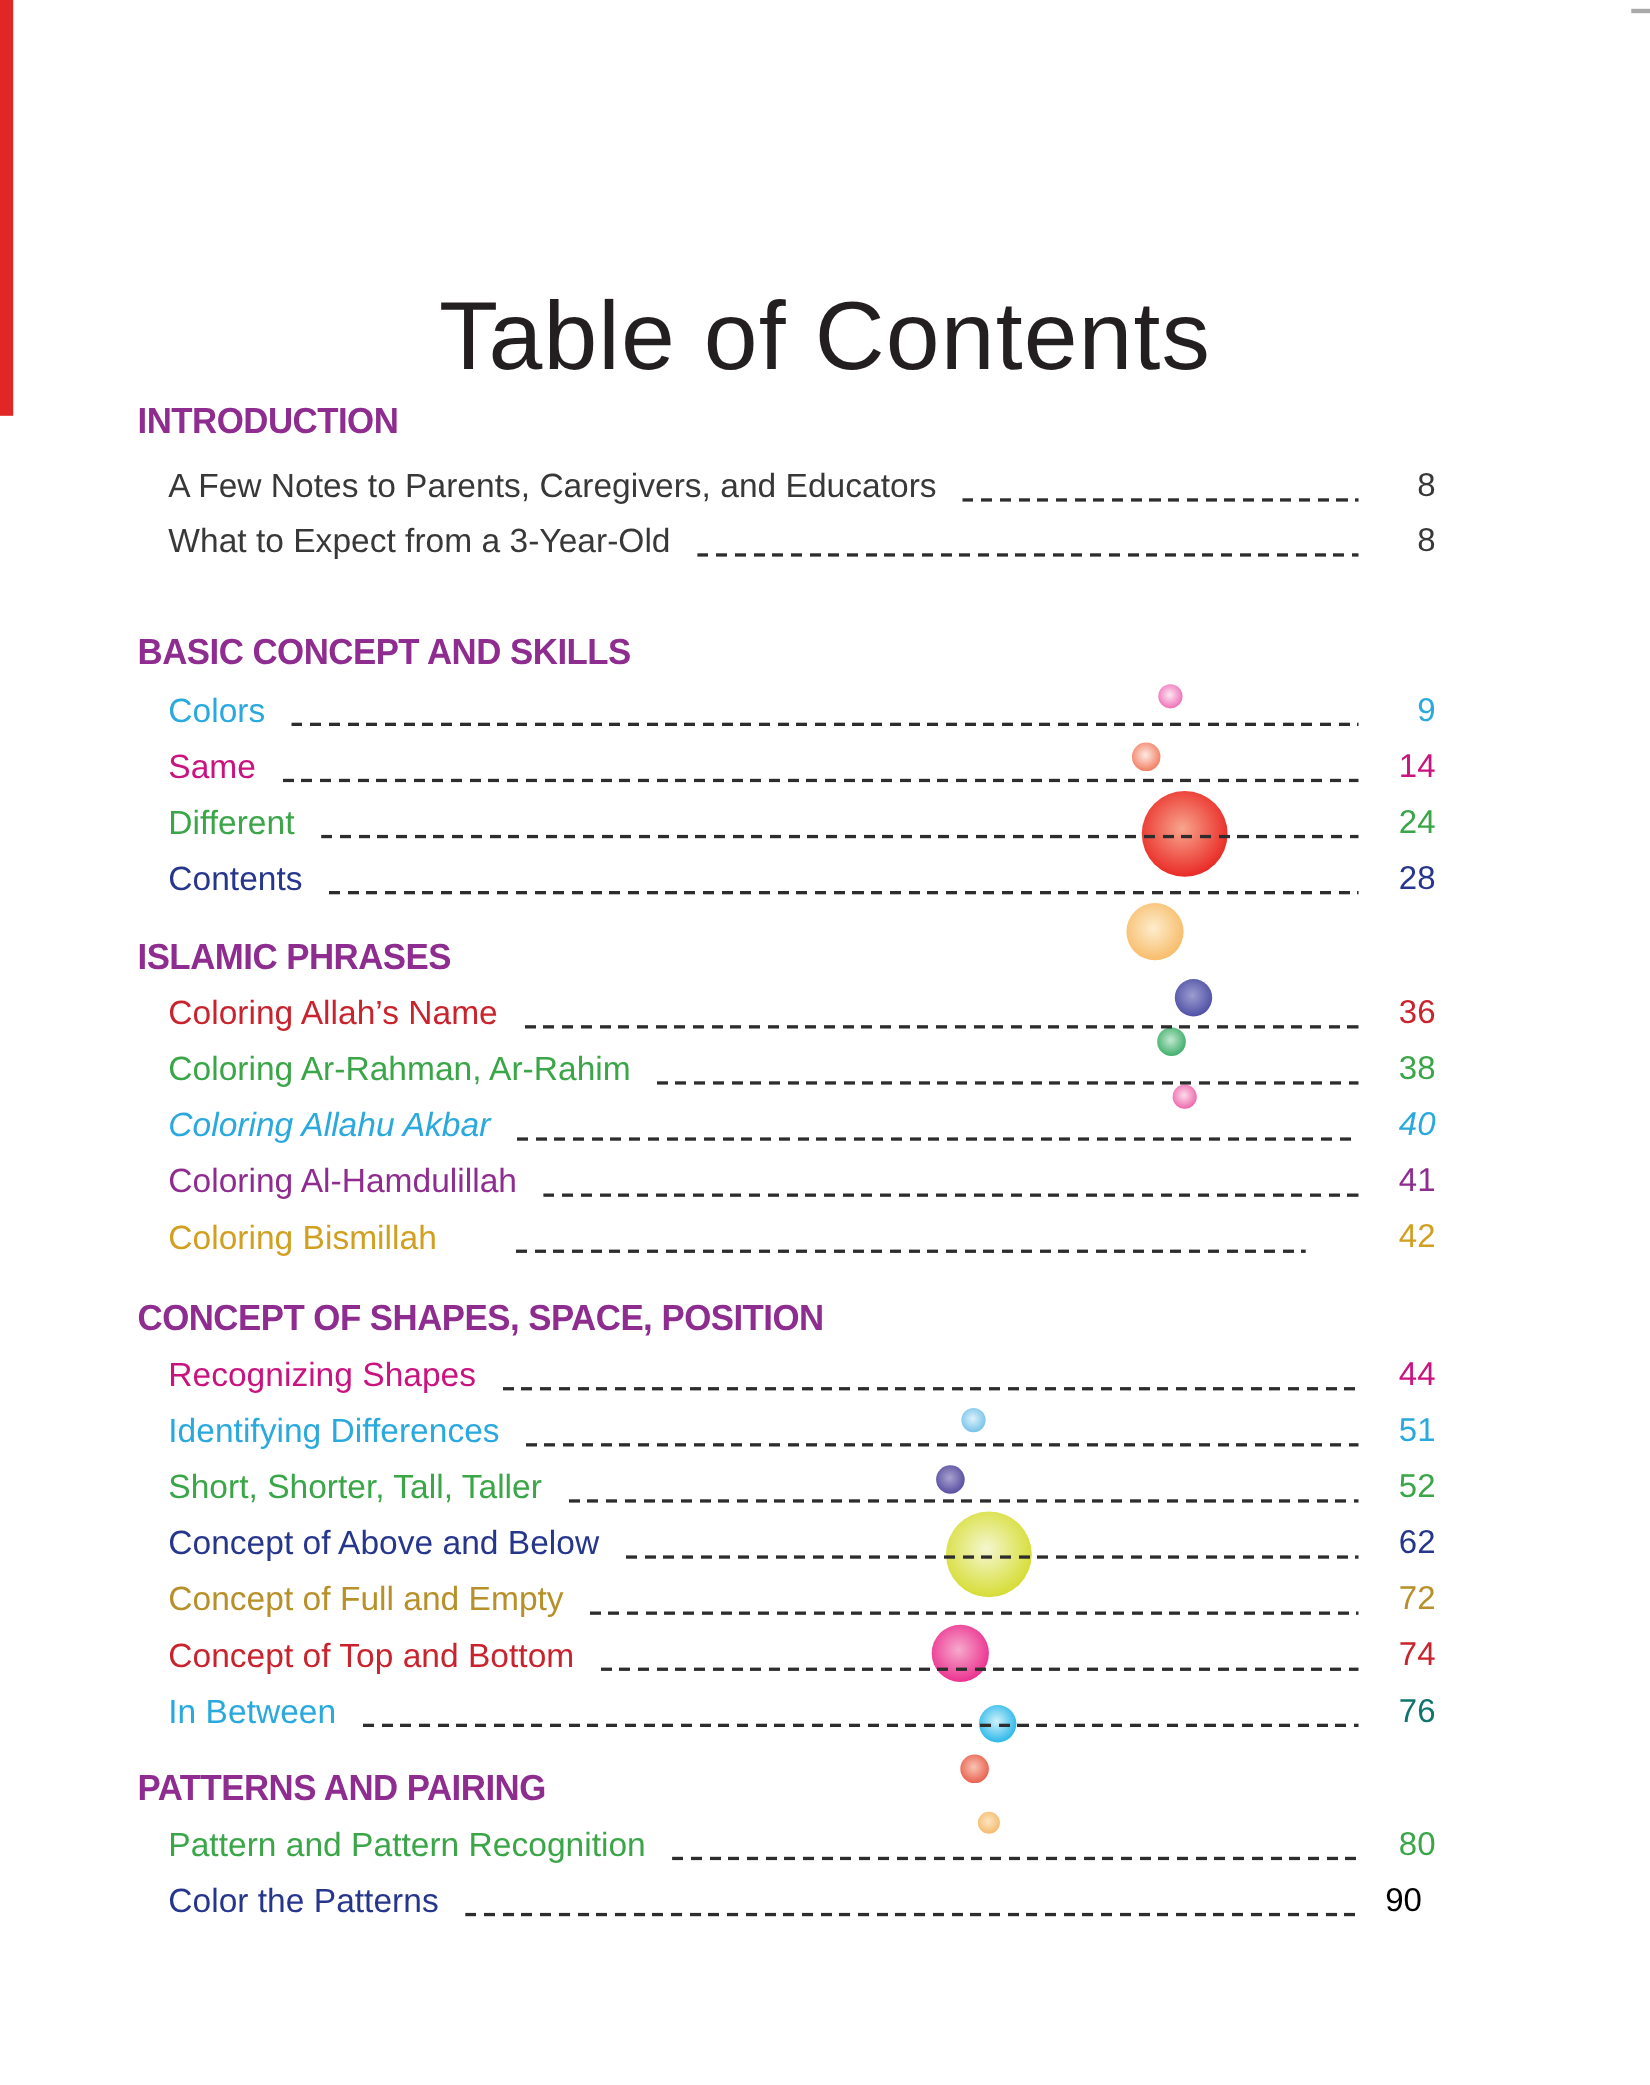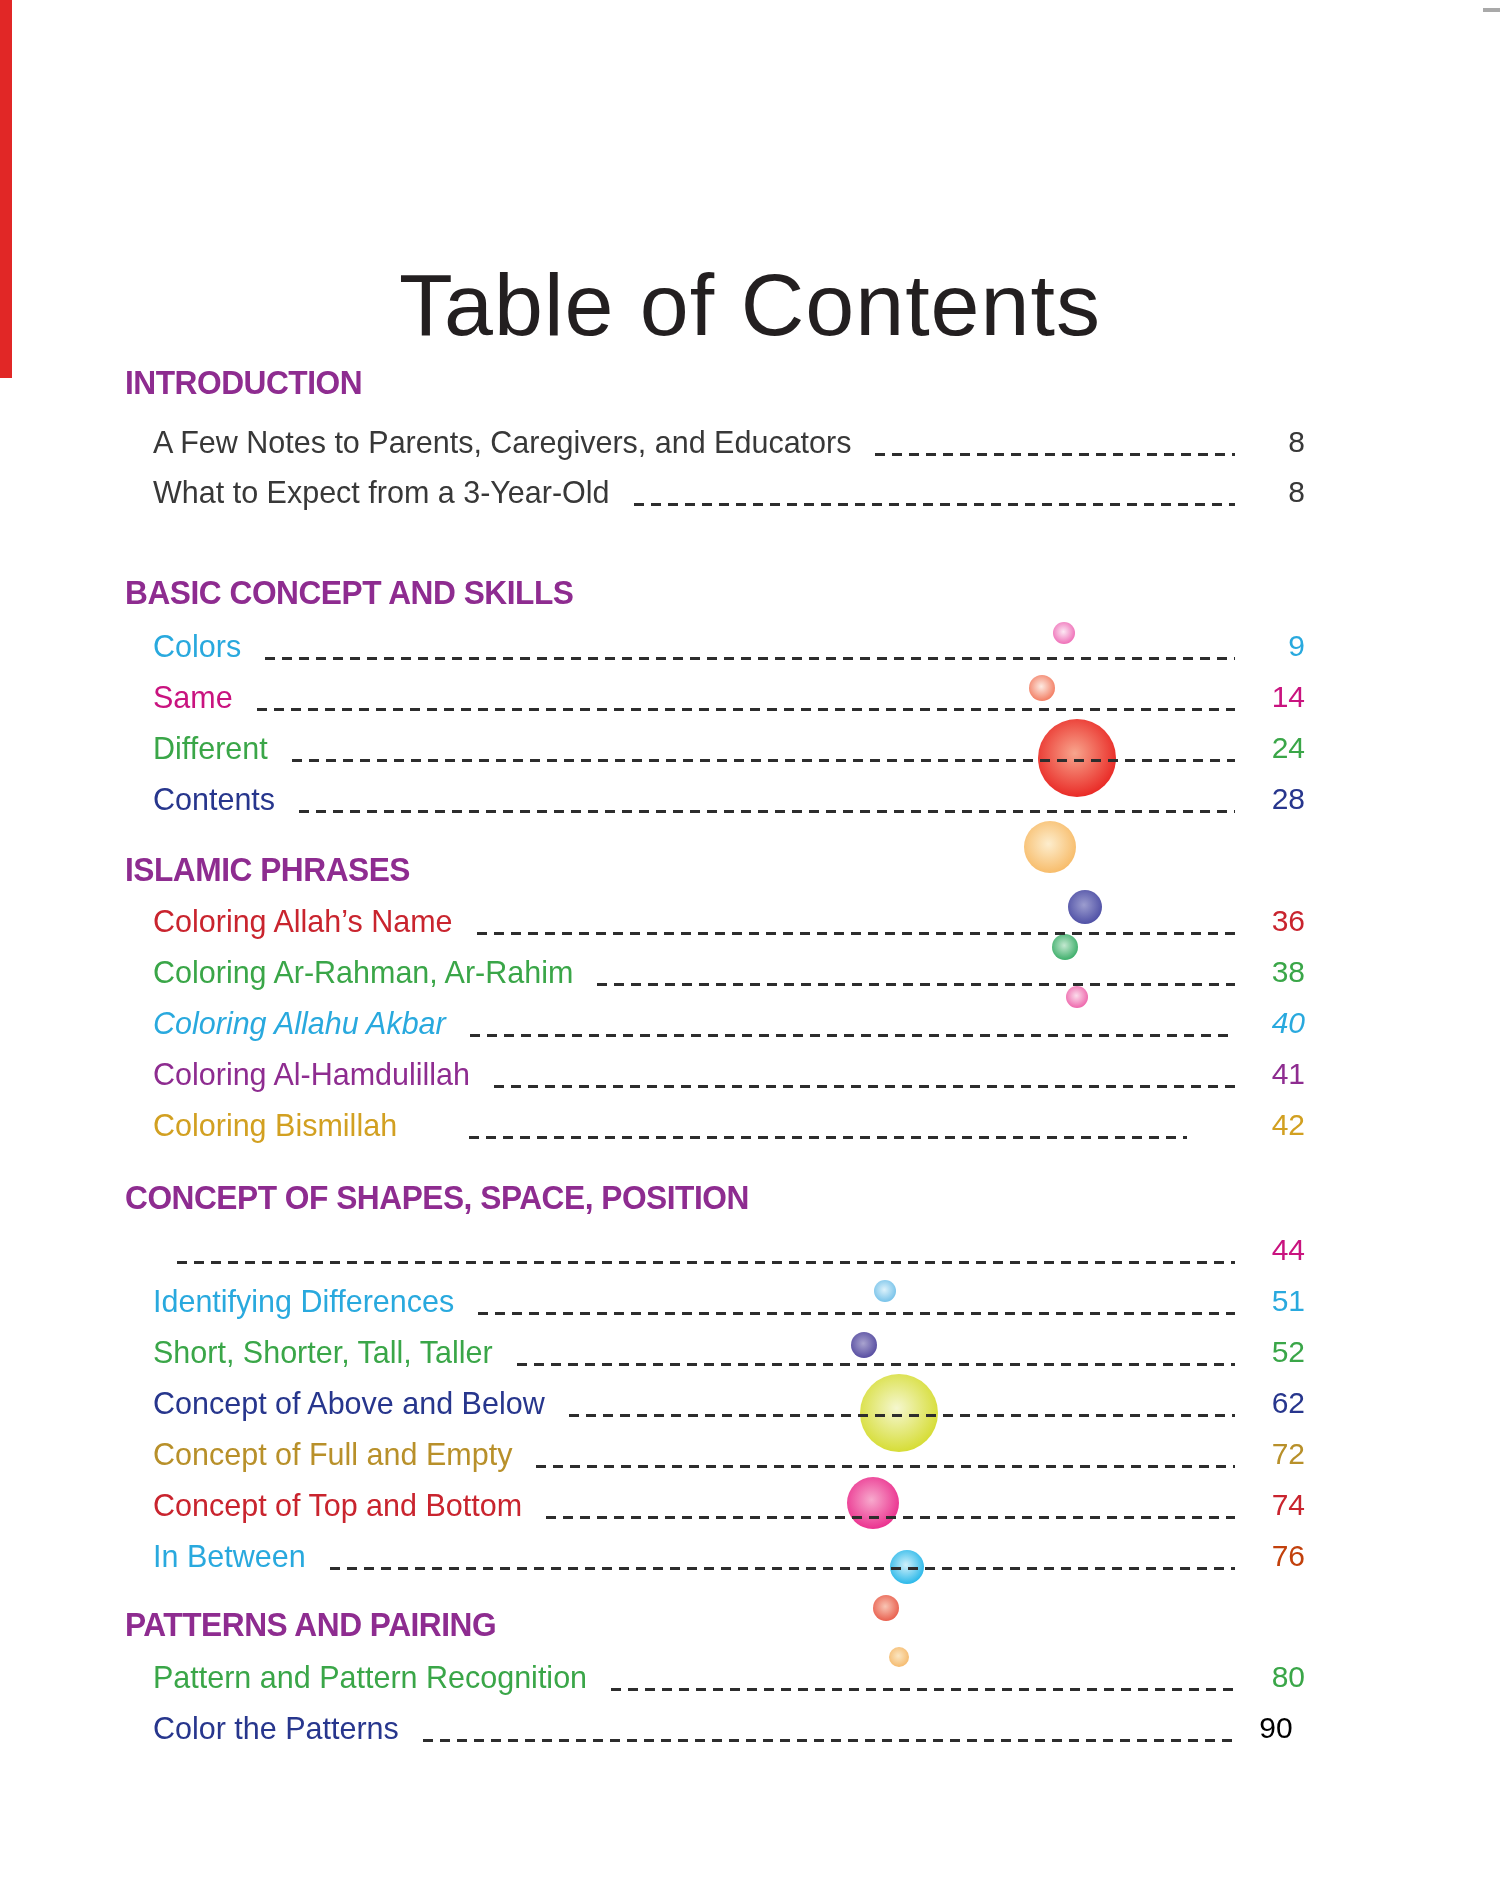--- a/index.html
+++ b/index.html
@@ -140,20 +140,21 @@
           <span class="dotted-leader" style="background: repeating-linear-gradient(90deg, rgb(45, 45, 45) 0px, rgb(45, 45, 45) 10px, transparent 10px, transparent 17px);"></span>
           <span class="page-number" style="color: rgb(142, 44, 144);">41</span>
         </div>
         <div class="toc-row" style="top: 1103px; gap: 48px;">
           <span class="toc-label" style="color: rgb(210, 160, 33);">Coloring Bismillah</span>
           <span class="dotted-leader" style="background: repeating-linear-gradient(90deg, rgb(45, 45, 45) 0px, rgb(45, 45, 45) 10px, transparent 10px, transparent 17px);"></span>
           <span class="page-number" style="color: rgb(210, 160, 33);">42</span>
         </div>
         <div class="section-heading" style="top: 1178px; color: rgb(142, 44, 144);">CONCEPT OF SHAPES, SPACE, POSITION</div>
         <div class="toc-row" style="top: 1228px;">
+          <span class="toc-label" style="color: rgb(201, 19, 127);">Recognizing Shapes</span>
           <span class="dotted-leader" style="background: repeating-linear-gradient(90deg, rgb(45, 45, 45) 0px, rgb(45, 45, 45) 10px, transparent 10px, transparent 17px);"></span>
           <span class="page-number" style="color: rgb(201, 19, 127);">44</span>
         </div>
         <div class="toc-row" style="top: 1279px;">
           <span class="toc-label" style="color: rgb(41, 169, 222);">Identifying Differences</span>
           <span class="dotted-leader" style="background: repeating-linear-gradient(90deg, rgb(45, 45, 45) 0px, rgb(45, 45, 45) 10px, transparent 10px, transparent 17px);"></span>
           <span class="page-number" style="color: rgb(41, 169, 222);">51</span>
         </div>
         <div class="toc-row" style="top: 1330px;">
           <span class="toc-label" style="color: rgb(58, 166, 72);">Short, Shorter, Tall, Taller</span>
@@ -171,21 +172,21 @@
           <span class="page-number" style="color: rgb(184, 144, 42);">72</span>
         </div>
         <div class="toc-row" style="top: 1483px;">
           <span class="toc-label" style="color: rgb(201, 36, 46);">Concept of Top and Bottom</span>
           <span class="dotted-leader" style="background: repeating-linear-gradient(90deg, rgb(45, 45, 45) 0px, rgb(45, 45, 45) 10px, transparent 10px, transparent 17px);"></span>
           <span class="page-number" style="color: rgb(201, 36, 46);">74</span>
         </div>
         <div class="toc-row" style="top: 1534px;">
           <span class="toc-label" style="color: rgb(41, 169, 222);">In Between</span>
           <span class="dotted-leader" style="background: repeating-linear-gradient(90deg, rgb(45, 45, 45) 0px, rgb(45, 45, 45) 10px, transparent 10px, transparent 17px);"></span>
-          <span class="page-number" style="color: #c2410c; text-align: right;">76</span>
+          <span class="page-number" style="color: #0f766e; text-align: right;">76</span>
         </div>
         <div class="section-heading" style="top: 1605px; color: rgb(142, 44, 144);">PATTERNS AND PAIRING</div>
         <div class="toc-row" style="top: 1655px;">
           <span class="toc-label" style="color: rgb(58, 166, 72);">Pattern and Pattern Recognition</span>
           <span class="dotted-leader" style="background: repeating-linear-gradient(90deg, rgb(45, 45, 45) 0px, rgb(45, 45, 45) 10px, transparent 10px, transparent 17px);"></span>
           <span class="page-number" style="color: rgb(58, 166, 72);">80</span>
         </div>
         <div class="toc-row" style="top: 1706px;">
           <span class="toc-label" style="color: rgb(39, 54, 141);">Color the Patterns</span>
           <span class="dotted-leader" style="background: repeating-linear-gradient(90deg, rgb(45, 45, 45) 0px, rgb(45, 45, 45) 10px, transparent 10px, transparent 17px);"></span>

